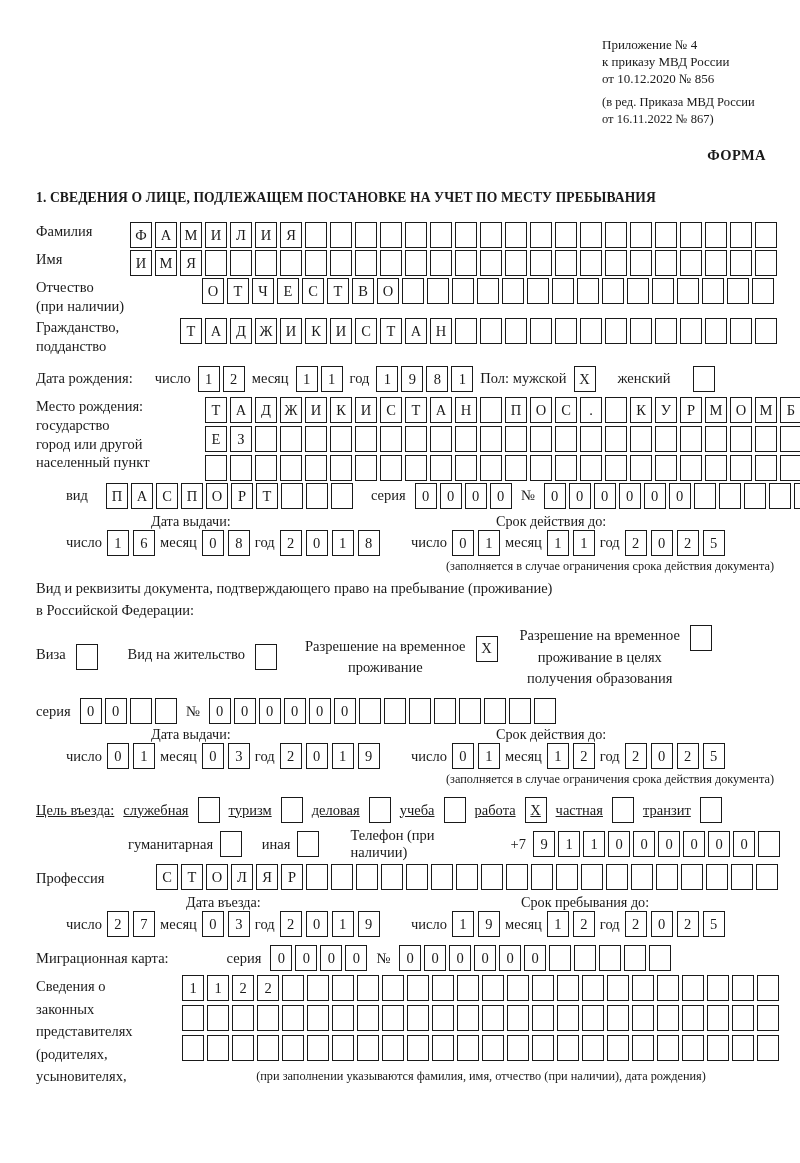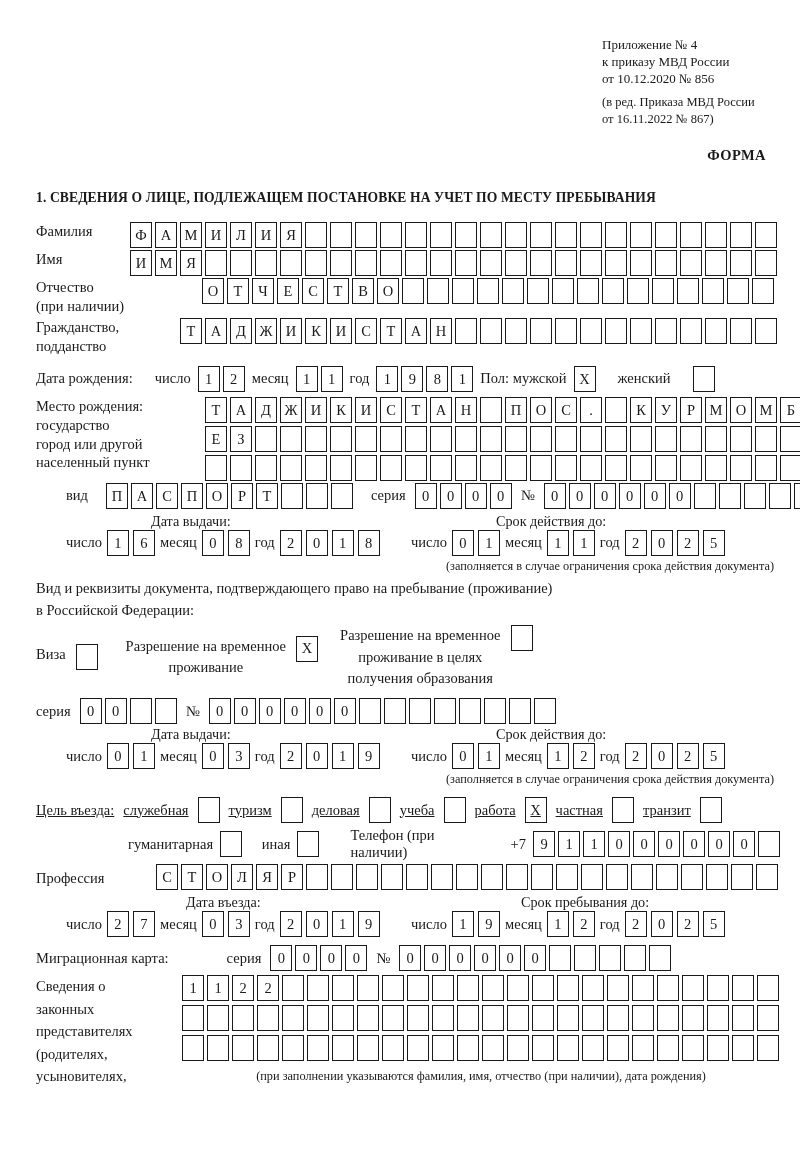--- a/index.html
+++ b/index.html
@@ -416,20 +416,26 @@
   <div class="mt6">Вид и реквизиты документа, подтверждающего право на пребывание (проживание)</div>
   <div class="mt5">в Российской Федерации:</div>
 
   <div class="opts">
     <span class="opt">
       <span class="ol left">Виза</span>
       <span class="cells">
           <span class="cell"></span>
         </span>
     </span>
+    <span class="opt" style="margin-left:8px;">
+      <span class="ol left">Вид на жительство</span>
+      <span class="cells">
+          <span class="cell"></span>
+        </span>
+    </span>
     <span class="opt" style="margin-left:6px;">
       <span class="ol">
         <span>Разрешение на временное</span><br>
         <span>проживание</span>
       </span>
       <span class="cells">
           <span class="cell">X</span>
         </span>
     </span>
     <span class="opt">

